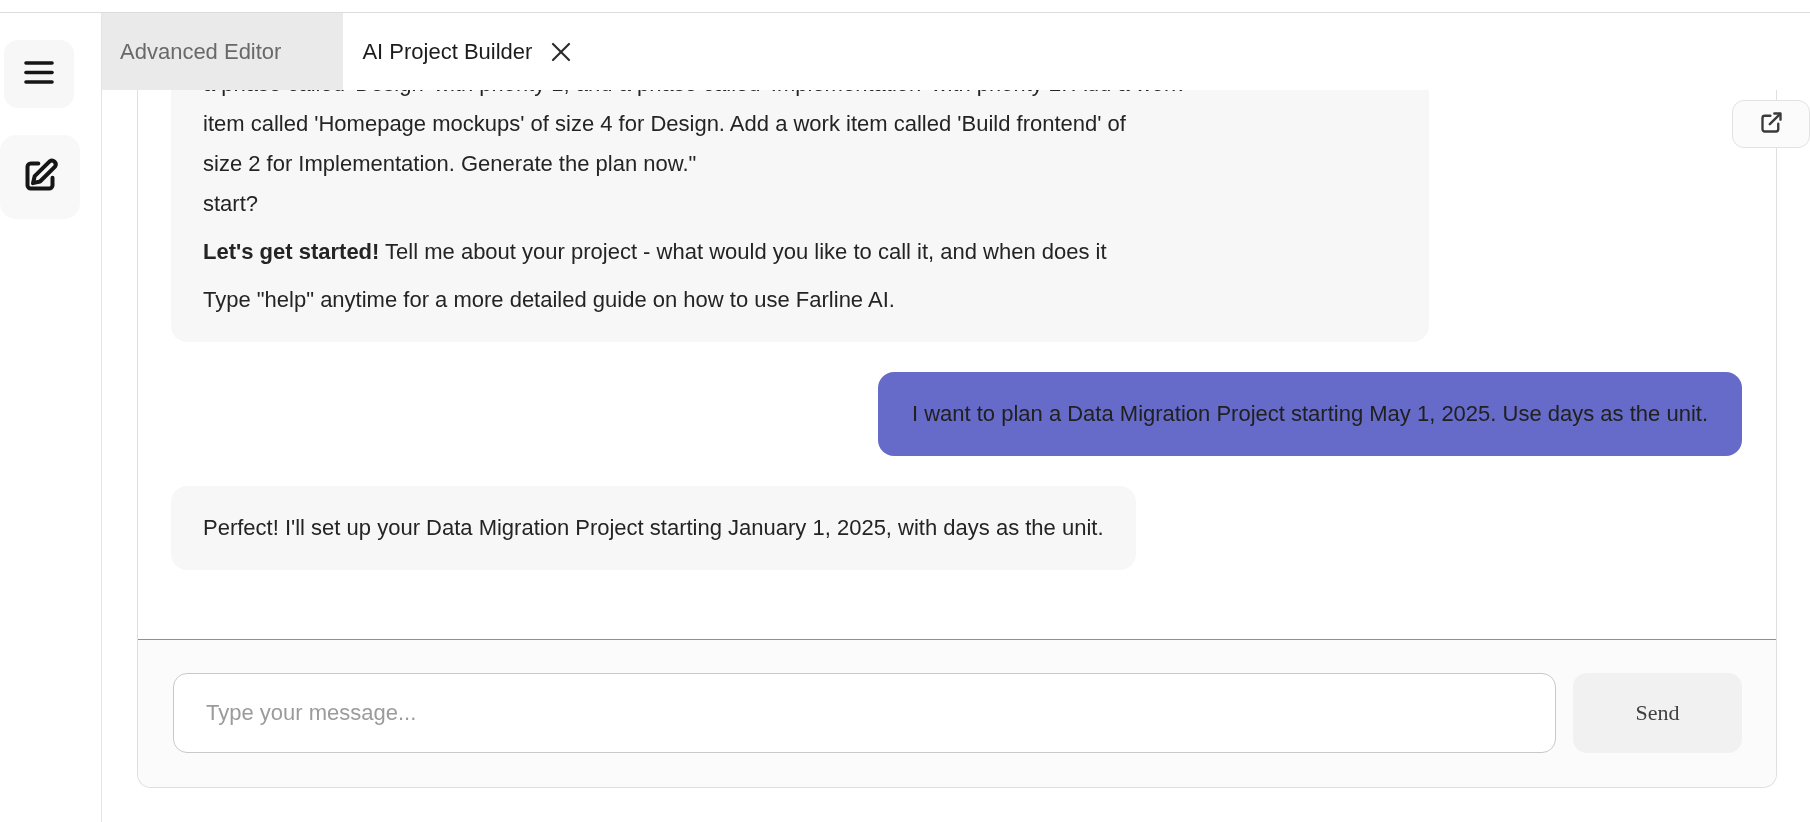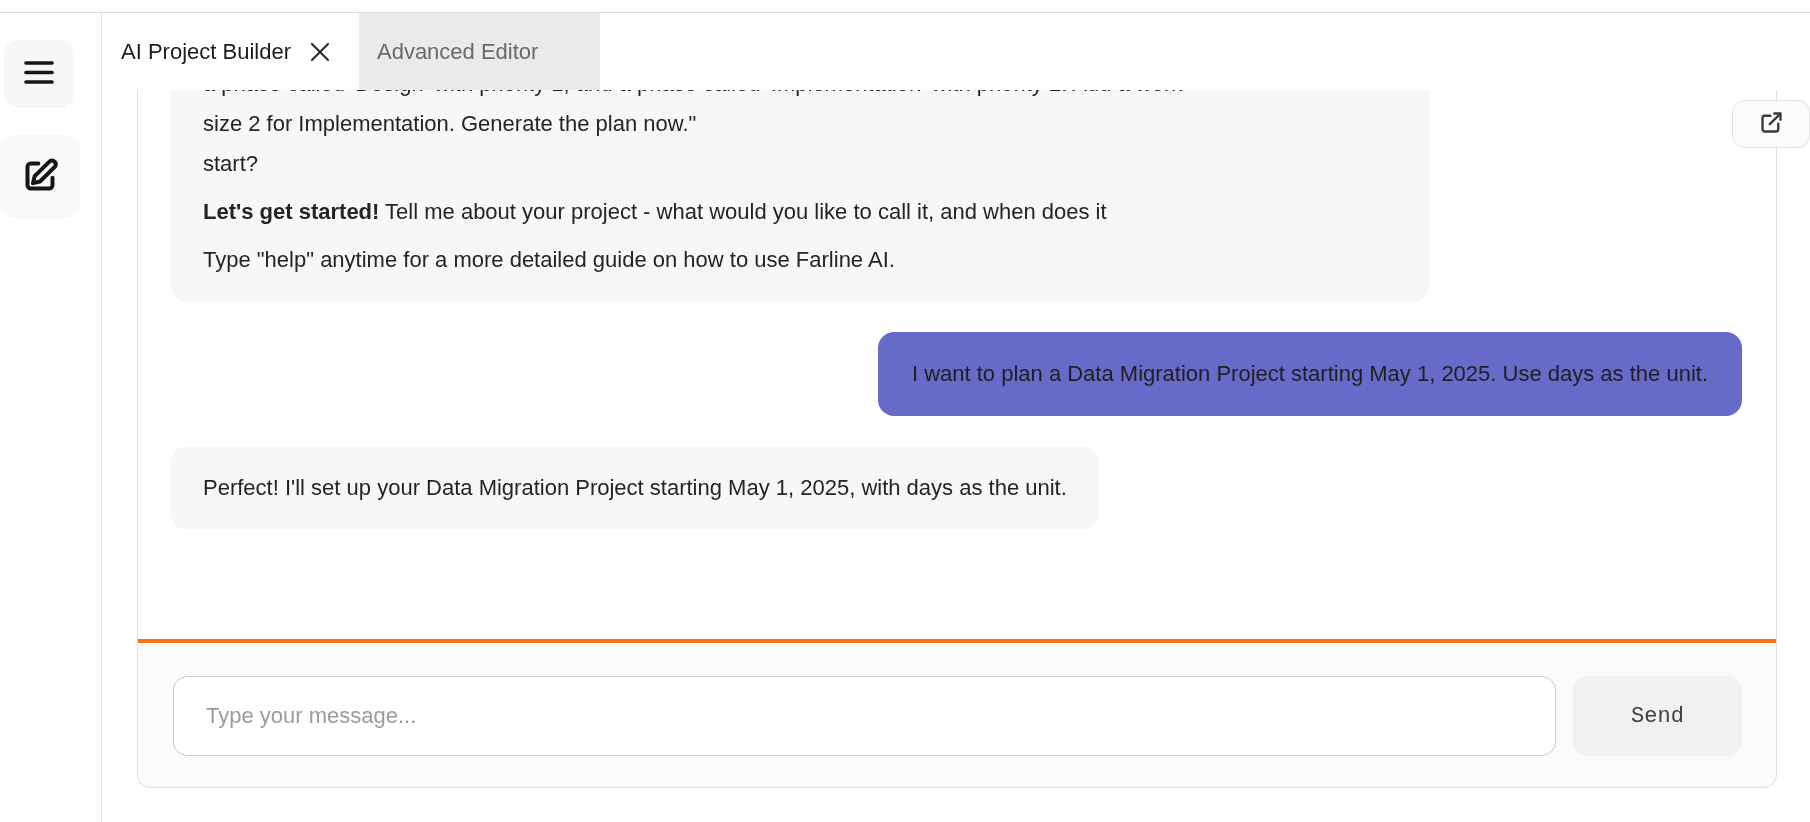--- a/index.html
+++ b/index.html
@@ -39,28 +39,28 @@
   .msg.assistant.w-fixed { width:1258px; }
   .msg.first { margin-top:-48px; }
   .msg-row-user { display:flex; justify-content:flex-end; }
   .msg.user { background:#666bc9; color:#202020; padding:22px 34px; width:fit-content; }
   .line { white-space:nowrap; }
   .para { margin-top:8px; }
   .b { font-weight:700; }
 
   
   .chat-footer { position:absolute; left:0; right:0; bottom:0; height:148px;
-    background:#fbfbfb; border-top:4px solid #f97316; border-radius:0 0 14px 14px;
+    background:#fbfbfb; border-top:1px solid #f97316; border-radius:0 0 14px 14px;
     display:flex; align-items:flex-start; padding:33px 34px 0 35px; gap:17px; }
   .msg-input { flex:1; height:80px; border:1px solid #c9c9c9; border-radius:14px;
     background:#fff; padding:0 32px; font-size:22px; color:#222;
     font-family:"Liberation Sans", sans-serif; outline:none; }
   .msg-input::placeholder { color:#9b9b9b; }
   .send-btn { width:169px; height:80px; background:#f1f1f1; border:none; border-radius:14px;
-    font-size:22px; color:#3f3f3f; font-family:Liberation Mono, monospace; cursor:pointer; }
+    font-size:22px; color:#3f3f3f; font-family:Liberation Serif, serif; cursor:pointer; }
 
   
   .ext-btn { position:absolute; left:1732px; top:100px; width:78px; height:48px;
     background:#fbfbfb; border:1px solid #e2e2e2; border-radius:12px; cursor:pointer;
     display:flex; align-items:center; justify-content:center; z-index:5; }
 </style>
 </head>
 <body>
 
 <div class="screen">
@@ -81,50 +81,51 @@
       <span>
         <svg width="40" height="40" viewBox="0 0 24 24" fill="none" stroke="#161616" stroke-width="2.4" stroke-linecap="round" stroke-linejoin="round">
           <path d="M11 4.5H6.5a2 2 0 0 0-2 2v11a2 2 0 0 0 2 2h11a2 2 0 0 0 2-2V13"></path>
           <path d="M17.8 3.2a2.3 2.3 0 0 1 3.2 3.2L12 15.3l-4.2 1 1-4.2 9-8.9z"></path>
         </svg>
       </span>
     </button>
   </div>
 
   <div class="tabbar">
+    <div class="tab inactive">
+      <span>Advanced Editor</span>
+    </div>
     <div class="tab active">
       <span>AI Project Builder</span>
       <span class="tab-close">
         <svg width="26" height="26" viewBox="0 0 26 26">
           <line x1="5" y1="5" x2="21" y2="21" stroke="#2b2b2b" stroke-width="2.2" stroke-linecap="round"></line>
           <line x1="21" y1="5" x2="5" y2="21" stroke="#2b2b2b" stroke-width="2.2" stroke-linecap="round"></line>
         </svg>
       </span>
     </div>
-    <div class="tab inactive">
-      <span>Advanced Editor</span>
-    </div>
   </div>
 
   <div class="chat-card">
     <div class="messages">
 
       <div class="msg assistant w-fixed first">
         <div class="line">a phase called 'Design' with priority 1, and a phase called 'Implementation' with priority 2. Add a work</div>
+        <div class="line">item called 'Homepage mockups' of size 4 for Design. Add a work item called 'Build frontend' of</div>
         <div class="line">size 2 for Implementation. Generate the plan now."</div>
         <div class="line">start?</div>
         <div class="line para"><span class="b">Let's get started!</span><span> Tell me about your project - what would you like to call it, and when does it</span></div>
         <div class="line para">Type "help" anytime for a more detailed guide on how to use Farline AI.</div>
       </div>
 
       <div class="msg-row-user">
         <div class="msg user">I want to plan a Data Migration Project starting May 1, 2025. Use days as the unit.</div>
       </div>
 
-      <div class="msg assistant">Perfect! I'll set up your Data Migration Project starting May 1, 2025, with days as the unit.</div>
+      <div class="msg assistant">Perfect! I'll set up your Data Migration Project starting January 1, 2025, with days as the unit.</div>
 
     </div>
 
     <div class="chat-footer">
       <input class="msg-input" type="text" placeholder="Type your message..." style="">
       <button class="send-btn">Send</button>
     </div>
   </div>
 
   <button class="ext-btn">

